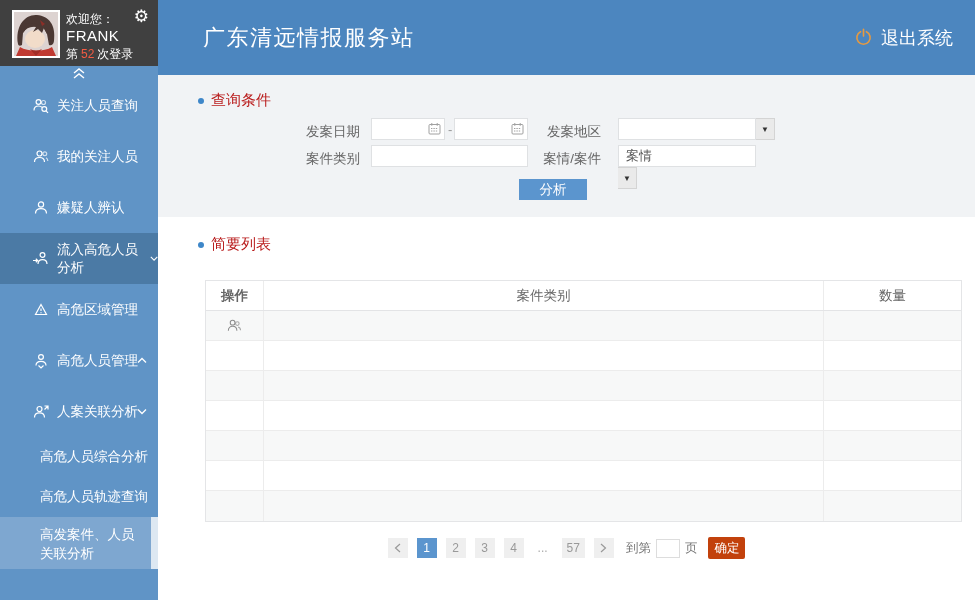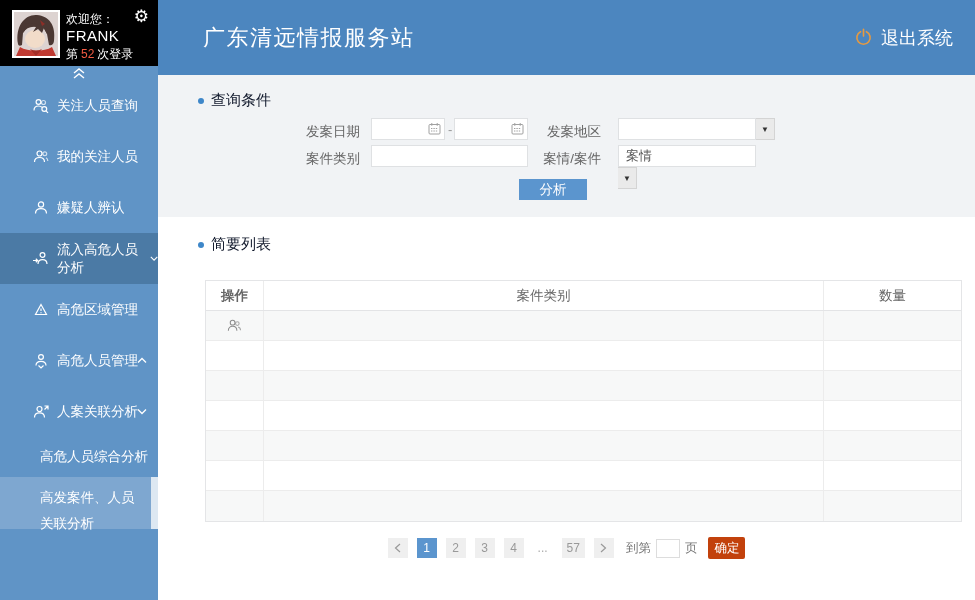--- a/index.html
+++ b/index.html
@@ -2,52 +2,52 @@
 <html><head>
 <meta charset="utf-8">
 <style>
   * { margin:0; padding:0; box-sizing:border-box; }
   html,body { width:975px; height:600px; overflow:hidden; background:#fff;
     font-family:"Liberation Sans","DejaVu Sans",sans-serif; }
   .app { display:flex; width:975px; height:600px; }
 
   
   .sidebar { width:158px; height:600px; background:#6094c6; flex:none; display:flex; flex-direction:column; }
-  .profile { height:66px; background:#000000; position:relative; flex:none; }
+  .profile { height:66px; background:#404040; position:relative; flex:none; }
   .avatar { position:absolute; left:12px; top:10px; width:48px; height:48px; border:2px solid #fff; background:#ddd3d1; }
   .welcome { position:absolute; left:66px; top:11px; color:#fff; font-size:12px; }
   .username { position:absolute; left:66px; top:27px; color:#fff; font-size:15px; letter-spacing:.5px; }
   .login { position:absolute; left:66px; top:46px; color:#fff; font-size:12px; }
   .login .cnt { color:#f45b43; margin:0 3px; }
   .gear { position:absolute; right:9px; top:6px; color:#fff; font-size:17px; cursor:pointer;
           font-family:"DejaVu Sans",sans-serif; }
   .collapse { height:14px; display:flex; align-items:center; justify-content:center; cursor:pointer; flex:none; }
   .menu { flex:1; }
   .menu-item { height:51px; display:flex; align-items:center; padding-left:32px; position:relative;
                color:#fff; font-size:13.5px; cursor:pointer; }
   .menu-item .mi-icon { width:18px; height:18px; margin-right:7px; flex:none; }
   .menu-item.active { background:#4b7aa5; }
   .menu-item .chev { position:absolute; right:11px; }
   .menu-item .chev.inline { position:static; margin-left:5px; }
   .sub-item { height:40px; display:flex; align-items:center; padding-left:40px; color:#fff;
               font-size:13.5px; cursor:pointer; }
-  .sub-item.multiline { height:52px; padding:8px 16px 8px 40px; line-height:26px; align-items:flex-start; }
+  .sub-item.multiline { height:52px; padding:8px 16px 8px 40px; line-height:19px; align-items:flex-start; }
   .sub-item.selected { background:#7ea7d0; position:relative; }
   .sub-item.selected::after { content:""; position:absolute; right:0; top:0; bottom:0; width:7px; background:#dde8f2; }
 
   
   .main { flex:1; display:flex; flex-direction:column; }
   .header { height:75px; background:#4c86bf; position:relative; flex:none; }
   .page-title { position:absolute; left:45px; top:50%; transform:translateY(-50%);
                 color:#fff; font-size:22px; letter-spacing:1.5px; }
   .logout { position:absolute; right:22px; top:50%; transform:translateY(-50%);
             display:flex; align-items:center; gap:8px; color:#fff; font-size:18px; cursor:pointer; }
 
   .query { height:142px; background:#f1f3f5; position:relative; flex:none; }
-  .sec-head { position:absolute; display:flex; align-items:center; gap:7px; font-size:15px; color:#0f172a; }
+  .sec-head { position:absolute; display:flex; align-items:center; gap:7px; font-size:15px; color:#b91c1c; }
   .sec-head .dot { width:6px; height:6px; border-radius:50%; background:#3e87c9; }
   .query .sec-head { left:40px; top:16px; }
 
   .flabel { position:absolute; font-size:13.5px; color:#666; text-align:right; width:62px; }
   .tinput { position:absolute; height:22px; border:1px solid #dfe1e3; background:#fff; font-size:13px;
             color:#555; padding:0 22px 0 6px; outline:none; }
   .tinput.plain { padding-right:6px; }
   .cal { position:absolute; top:4px; right:4px; cursor:pointer; }
   .fgroup { position:absolute; }
   .dsep { position:absolute; color:#999; font-size:13px; }
@@ -176,20 +176,23 @@
         </svg>
         <span>人案关联分析</span>
         <svg class="chev" width="10" height="7" viewBox="0 0 10 7">
           <polyline points="1,1.5 5,5.5 9,1.5" fill="none" stroke="#fff" stroke-width="1.3"></polyline>
         </svg>
       </div>
 
       <div class="sub-item">
         <span>高危人员综合分析</span>
       </div>
+      <div class="sub-item">
+        <span>高危人员轨迹查询</span>
+      </div>
       <div class="sub-item multiline selected">
         <span>高发案件、人员关联分析</span>
       </div>
     </nav>
   </aside>
 
   <div class="main">
 
     <header class="header">
       <div class="page-title">广东清远情报服务站</div>

